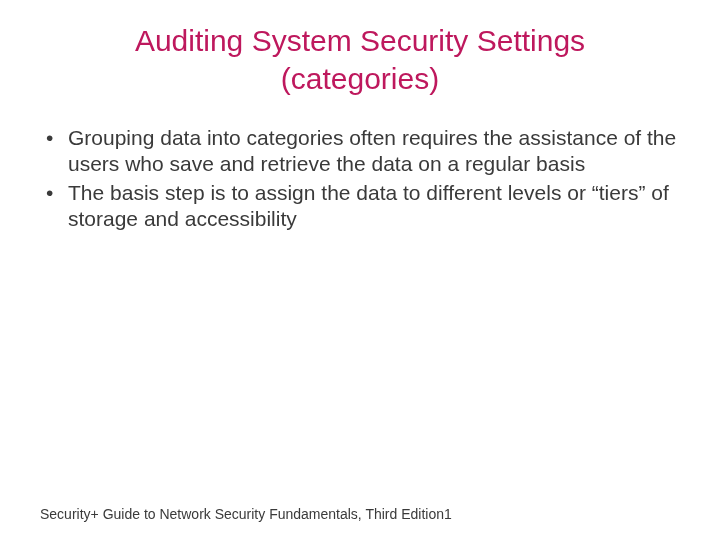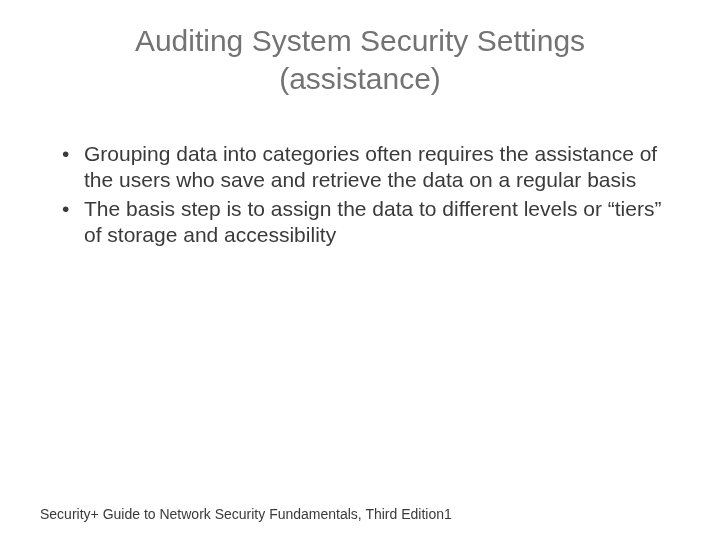--- a/index.html
+++ b/index.html
@@ -17,32 +17,32 @@
     width: 720px;
     height: 540px;
     position: relative;
     box-sizing: border-box;
   }
   .title {
     text-align: center;
     font-size: 30px;
     line-height: 1.25;
     padding-top: 22px;
-    color: #737373;
+    color: #be185d;
     font-weight: normal;
   }
   .body {
     padding: 28px 40px 0 40px;
     font-size: 21px;
     line-height: 1.25;
     color: #3a3a3a;
   }
   ul.bullets {
     list-style: none;
-    margin: 16px;
+    margin: 0;
     padding: 0;
   }
   ul.bullets > li {
     position: relative;
     padding-left: 28px;
     margin-bottom: 2px;
   }
   ul.bullets > li::before {
     content: "•";
     position: absolute;
@@ -63,21 +63,21 @@
     color: #3a3a3a;
   }
 </style>
 </head>
 <body>
 
 <div class="slide">
 
   <div class="title">
     <div>Auditing System Security Settings</div>
-    <div>(assistance)</div>
+    <div>(categories)</div>
   </div>
 
   <div class="body">
     <ul class="bullets">
       <li><span>Grouping data into categories often requires the assistance of the users who save and retrieve the data on a regular basis</span></li>
       <li><span>The basis step is to assign the data to different levels or “tiers” of storage and accessibility</span></li>
     </ul>
   </div>
 
   <div class="footer">

